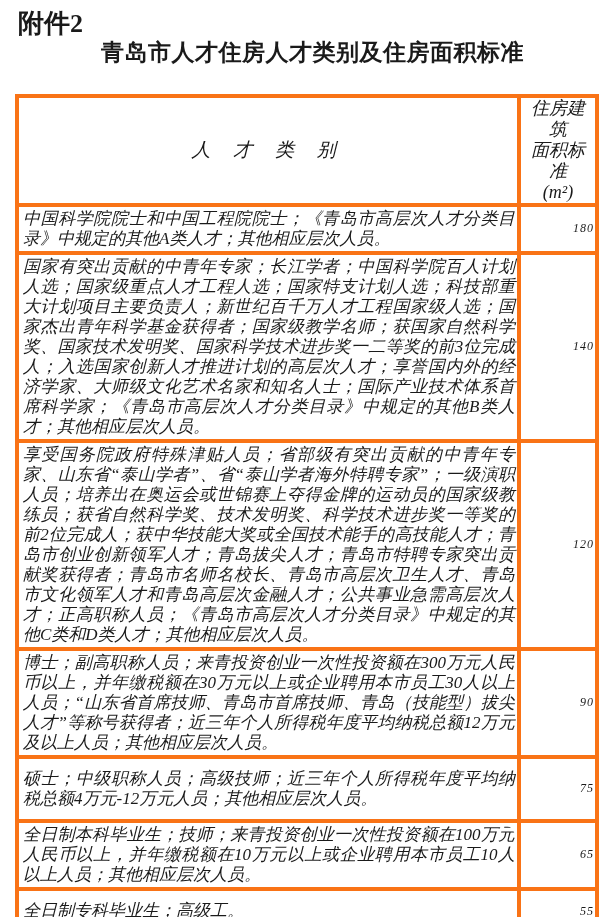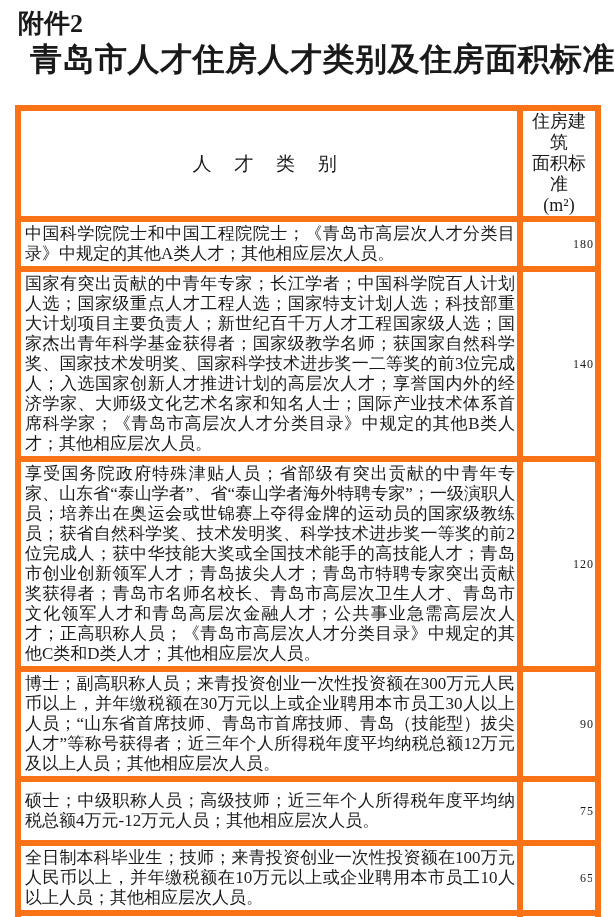--- a/index.html
+++ b/index.html
@@ -21,37 +21,39 @@
   .title-block {
     margin-bottom: 26px;
   }
   .attachment-label {
     font-size: 26px;
     font-weight: bold;
     line-height: 1.2;
     margin-left: 3px;
   }
   .doc-title {
-    font-size: 32px;
+    font-size: 23px;
     font-weight: bold;
     line-height: 1.25;
     margin-left: 15px;
     letter-spacing: 0.5px;
     white-space: nowrap;
+    text-align: center;
   }
   table.talent-table {
     border-collapse: collapse;
     table-layout: fixed;
     width: 580px;
     border: 3px solid #262626;
   }
   .talent-table th,
   .talent-table td {
-    border: 6px solid #f97316;
+    border: 4px solid #f97316;
     overflow: hidden;
+    font-style: italic;
   }
   th.category-header {
     height: 108px;
     font-weight: normal;
     font-size: 19px;
     letter-spacing: 9px;
     text-align: center;
     vertical-align: middle;
   }
   th.standard-header {

